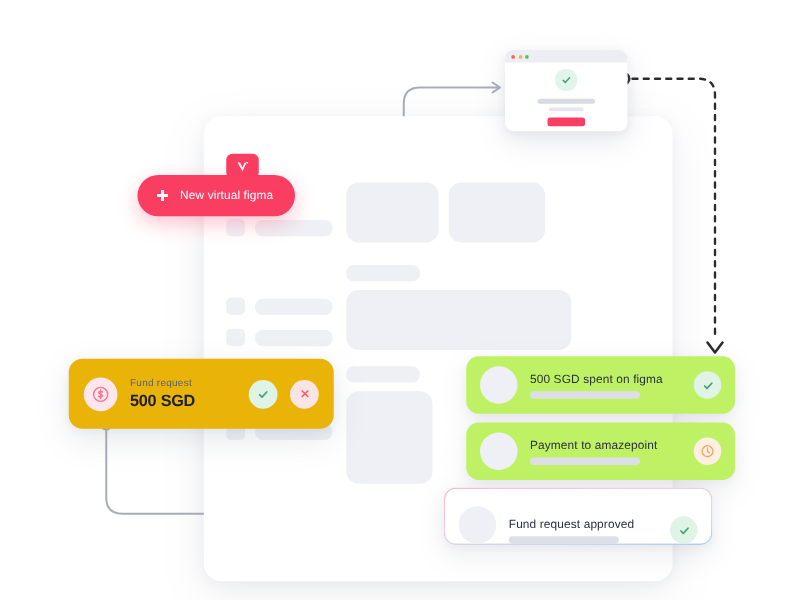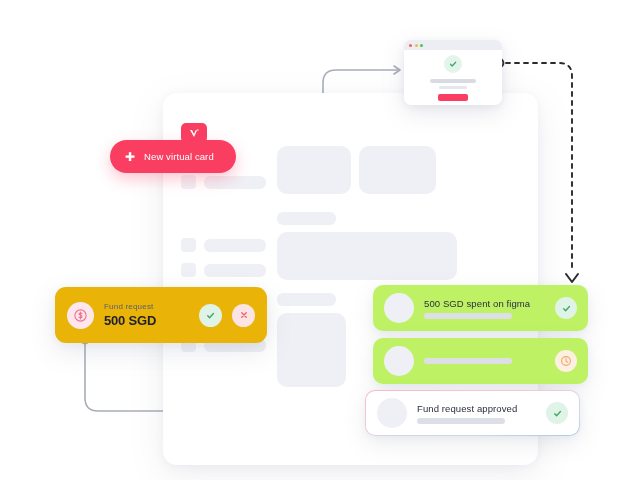--- a/index.html
+++ b/index.html
@@ -312,21 +312,21 @@
     <div class="blk" style="left:114px; top:53px;  width:74px; height:48px;"></div>
     <div class="blk" style="left:196px; top:53px;  width:77px; height:48px;"></div>
     <div class="blk label" style="left:114px; top:119px; width:59px;"></div>
     <div class="blk" style="left:114px; top:139px; width:180px; height:48px;"></div>
     <div class="blk label" style="left:114px; top:200px; width:59px;"></div>
     <div class="blk" style="left:114px; top:220px; width:69px; height:74px;"></div>
   </div>
 
   <div class="cta">
     <span class="cta-plus">✚</span>
-    <span class="cta-label">New virtual card</span>
+    <span class="cta-label">New virtual figma</span>
   </div>
 
   <div class="popup">
     <div class="popup-bar">
       <span class="dot" style="background:#F3665C"></span>
       <span class="dot" style="background:#F4B740"></span>
       <span class="dot" style="background:#4BC553"></span>
     </div>
     <div class="popup-body">
       <div class="popup-check">
@@ -373,31 +373,32 @@
     <div class="notif-badge badge-green">
       <svg width="11" height="11" viewBox="0 0 12 12">
         <path d="M3 6.3 L5 8.4 L9.2 3.9" fill="none" stroke="#3FA76E" stroke-width="1.5" stroke-linecap="round" stroke-linejoin="round"></path>
       </svg>
     </div>
   </div>
 
   <div class="notif" style="left:373px; top:338px; width:215px; height:46px;">
     <div class="notif-avatar"></div>
     <div class="notif-text">
+      <div class="notif-title">Payment to amazepoint</div>
       <div class="notif-sub"></div>
     </div>
     <div class="notif-badge badge-orange">
       <svg width="12" height="12" viewBox="0 0 14 14">
         <circle cx="7" cy="7" r="5.1" fill="none" stroke="#F0A868" stroke-width="1.3"></circle>
         <path d="M7 4.2 L7 7.2 L9 8.5" fill="none" stroke="#F0A868" stroke-width="1.3" stroke-linecap="round" stroke-linejoin="round"></path>
       </svg>
     </div>
   </div>
 
-  <div class="notif notif-grad" style="left:365px; top:390px; width:215px; height:46px;">
+  <div class="notif notif-grad" style="left:355px; top:390px; width:215px; height:46px;align-items:flex-end;">
     <div class="notif-avatar"></div>
     <div class="notif-text">
       <div class="notif-title">Fund request approved</div>
       <div class="notif-sub"></div>
     </div>
     <div class="notif-badge badge-green">
       <svg width="11" height="11" viewBox="0 0 12 12">
         <path d="M3 6.3 L5 8.4 L9.2 3.9" fill="none" stroke="#3FA76E" stroke-width="1.5" stroke-linecap="round" stroke-linejoin="round"></path>
       </svg>
     </div>

